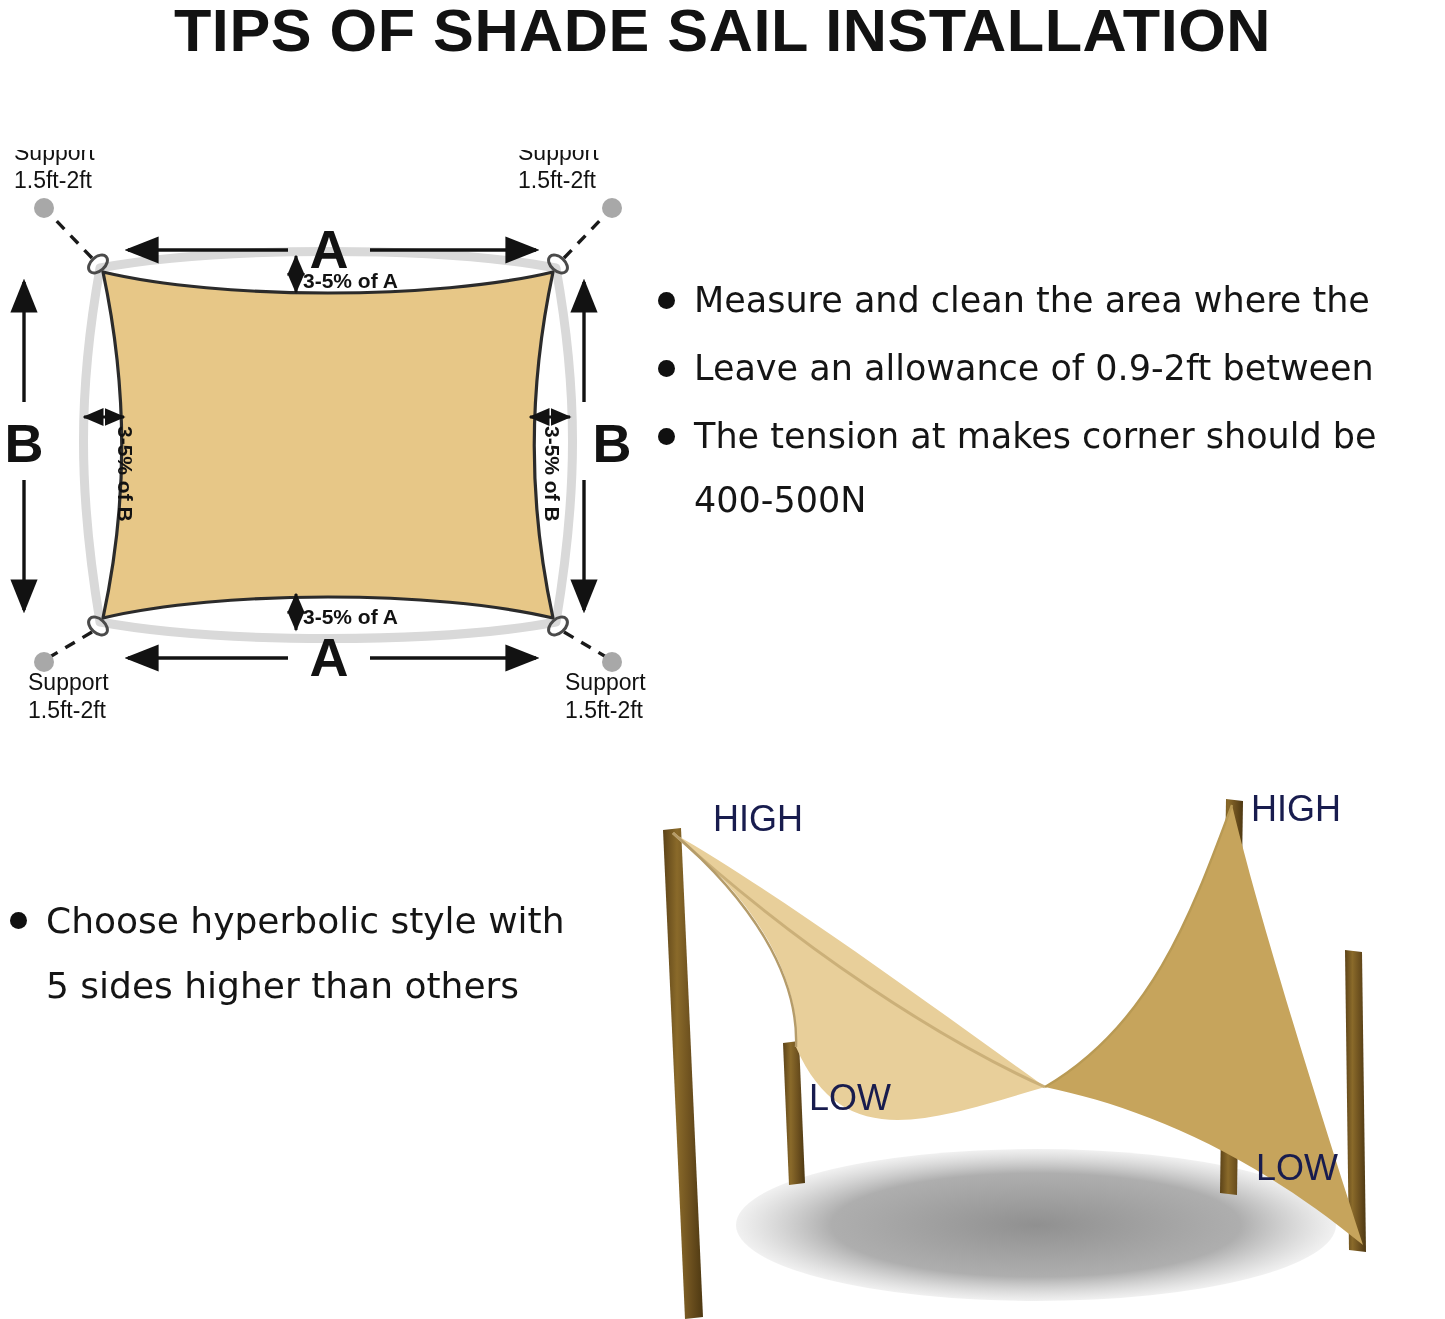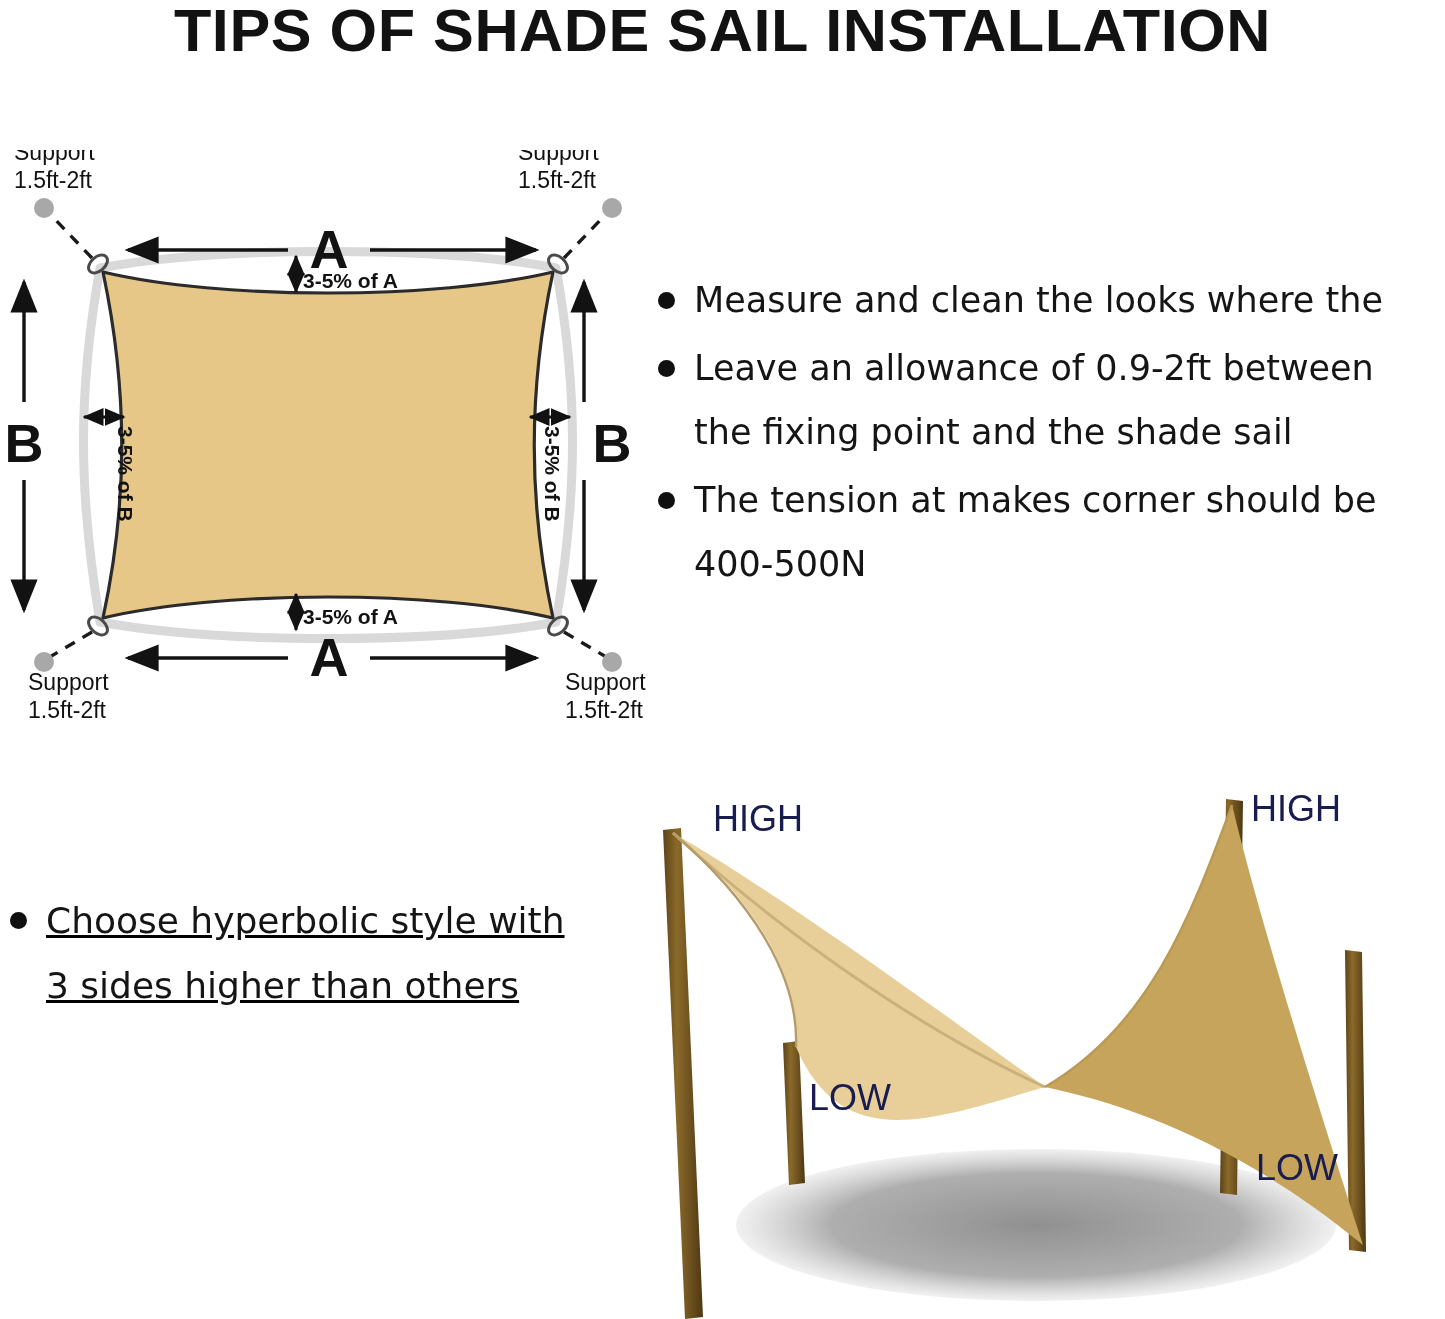--- a/index.html
+++ b/index.html
@@ -78,21 +78,20 @@
   }
   #tips-list .bullet-item::before {
     top: 24px;
   }
 
   
   #hyper-list {
     left: 0px;
     top: 888px;
     width: 630px;
-    text-decoration: underline;
   }
   #hyper-list .bullet-item {
     font-size: 36px;
     line-height: 65px;
     margin-bottom: 3px;
   }
   #hyper-list .bullet-item::before {
     top: 24px;
   }
 
@@ -222,36 +221,35 @@
       <text x="28" y="568">1.5ft-2ft</text>
 
       <text x="565" y="540">Support</text>
       <text x="565" y="568">1.5ft-2ft</text>
     </g>
   </svg>
 </div>
 
 <ul class="bullet-list" id="tips-list">
   <li class="bullet-item">
-    <span>Measure and clean the looks where the</span><br>
+    <span>Measure and clean the area where the</span><br>
   </li>
   <li class="bullet-item">
     <span>Leave an allowance of 0.9-2ft between</span><br>
-    <span>the fixing point and the shade sail</span>
   </li>
   <li class="bullet-item">
     <span>The tension at makes corner should be</span><br>
     <span>400-500N</span>
   </li>
 </ul>
 
 <ul class="bullet-list" id="hyper-list">
   <li class="bullet-item">
     <span>Choose hyperbolic style with</span><br>
-    <span>3 sides higher than others</span>
+    <span>5 sides higher than others</span>
   </li>
 </ul>
 
 <div id="hyper-diagram">
   <svg width="790" height="544" viewBox="0 0 790 544" xmlns="http://www.w3.org/2000/svg">
     <defs>
       <linearGradient id="poleGrad" x1="0" y1="0" x2="1" y2="0">
         <stop offset="0%" stop-color="#5c4318"></stop>
         <stop offset="35%" stop-color="#8a6a2a"></stop>
         <stop offset="70%" stop-color="#6b4f1e"></stop>

